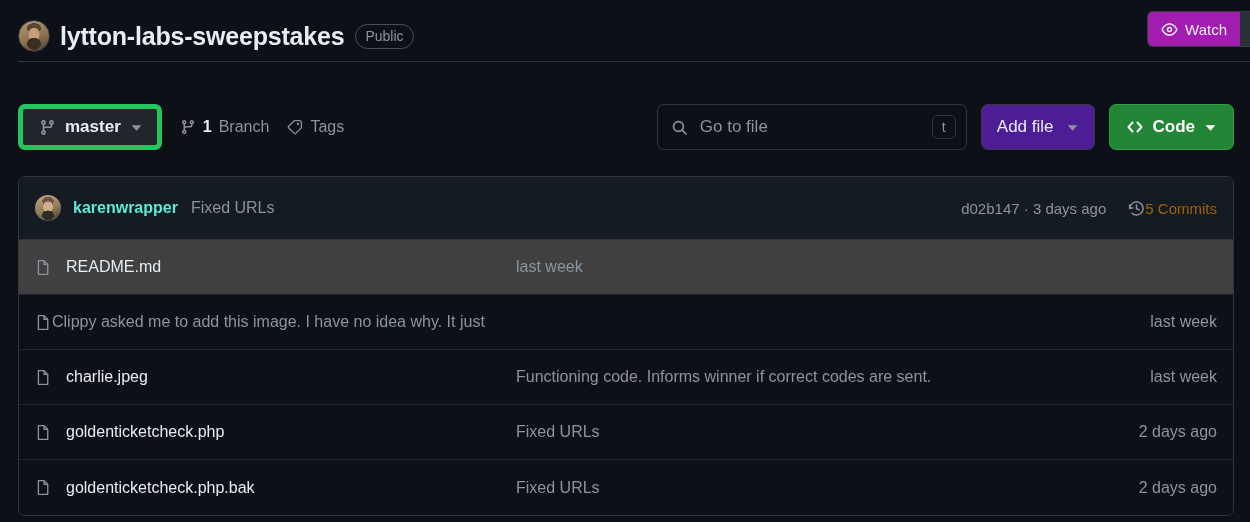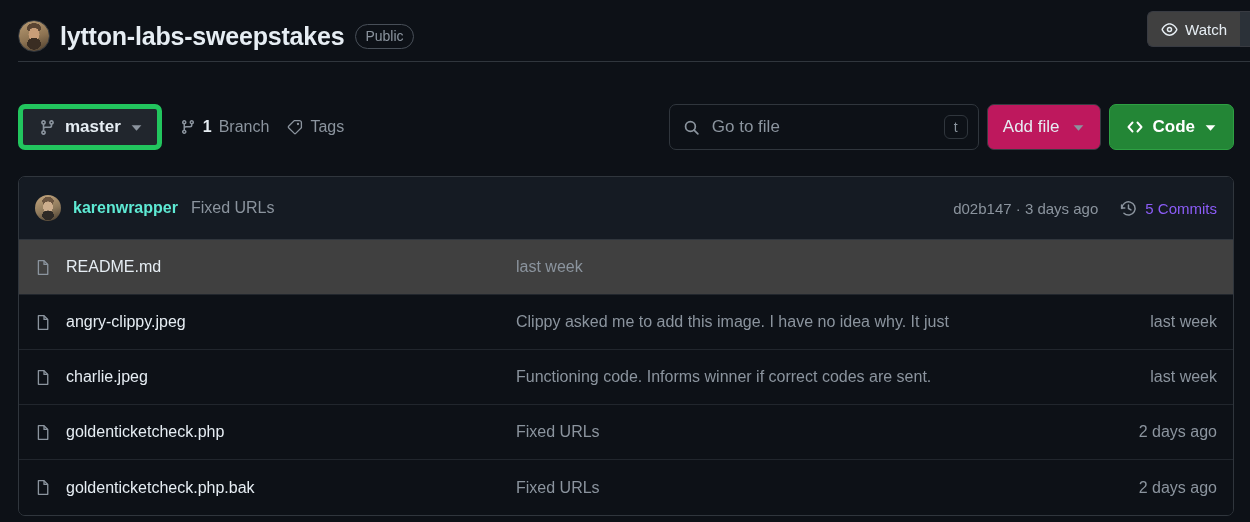--- a/index.html
+++ b/index.html
@@ -54,21 +54,21 @@
     top: 11px;
     display: flex;
     align-items: stretch;
   }
   .watch-btn {
     display: flex;
     align-items: center;
     gap: 7px;
     height: 36px;
     padding: 7px 13px;
-    background: #404040;
+    background: #a21caf;
     border: 1px solid #383b42;
     border-radius: 6px 0 0 6px;
     border-right: none;
     font-size: 15px;
     color: #e6edf3;
     white-space: nowrap;
   }
   .watch-count {
     display: flex;
     align-items: center;
@@ -119,21 +119,21 @@
     font-size: 16px;
     color: #8b949e;
   }
   .meta-item { display: flex; align-items: center; gap: 7px; }
   .meta-item b { color: #e6edf3; font-weight: bold; }
 
   .toolbar-right {
     margin-left: auto;
     display: flex;
     align-items: flex-start;
-    gap: 8px;
+    gap: 14px;
   }
   .file-search {
     position: relative;
     display: flex;
     align-items: center;
     width: 310px;
     height: 46px;
     padding: 0 13px;
     background: #0d1117;
     border: 1px solid #30363d;
@@ -156,21 +156,21 @@
     font-size: 14px;
     color: #8b949e;
     background: #0d1117;
   }
   .btn-addfile {
     display: flex;
     align-items: center;
     gap: 12px;
     height: 46px;
     padding: 0 15px;
-    background: #be185d;
+    background: #4c1d95;
     border: 1px solid #383b42;
     border-radius: 7px;
     font-size: 17px;
     color: #e6edf3;
   }
   .btn-code {
     display: flex;
     align-items: center;
     gap: 9px;
     height: 46px;
@@ -227,23 +227,22 @@
     align-items: center;
     gap: 22px;
   }
   .commit-sha {
     font-size: 15px;
     color: #8b949e;
   }
   .commit-count {
     display: flex;
     align-items: center;
-    gap: 8px;
     font-size: 15px;
-    color: #8b5cf6;
+    color: #a16207;
     justify-content: center;
   }
 
   .file-row {
     display: flex;
     align-items: center;
     height: 55px;
     padding: 0 16px;
     border-bottom: 1px solid #21262d;
     background: #0d1117;
@@ -408,21 +407,20 @@
       <span class="file-time">last week</span>
     </div>
 
     <div class="file-row">
       <span class="file-icon">
         <svg width="17" height="17" viewBox="0 0 16 16" fill="none" stroke="#8b949e" stroke-width="1.25" stroke-linejoin="round">
           <path d="M3.2 1.6h5.3l3.5 3.5v9.3H3.2Z"></path>
             <path d="M8.5 1.6v3.5H12"></path>
         </svg>
       </span>
-      <span class="file-name">angry-clippy.jpeg</span>
       <span class="file-msg">Clippy asked me to add this image. I have no idea why. It just</span>
       <span class="file-time">last week</span>
     </div>
 
     <div class="file-row">
       <span class="file-icon">
         <svg width="17" height="17" viewBox="0 0 16 16" fill="none" stroke="#8b949e" stroke-width="1.25" stroke-linejoin="round">
           <path d="M3.2 1.6h5.3l3.5 3.5v9.3H3.2Z"></path>
             <path d="M8.5 1.6v3.5H12"></path>
         </svg>

